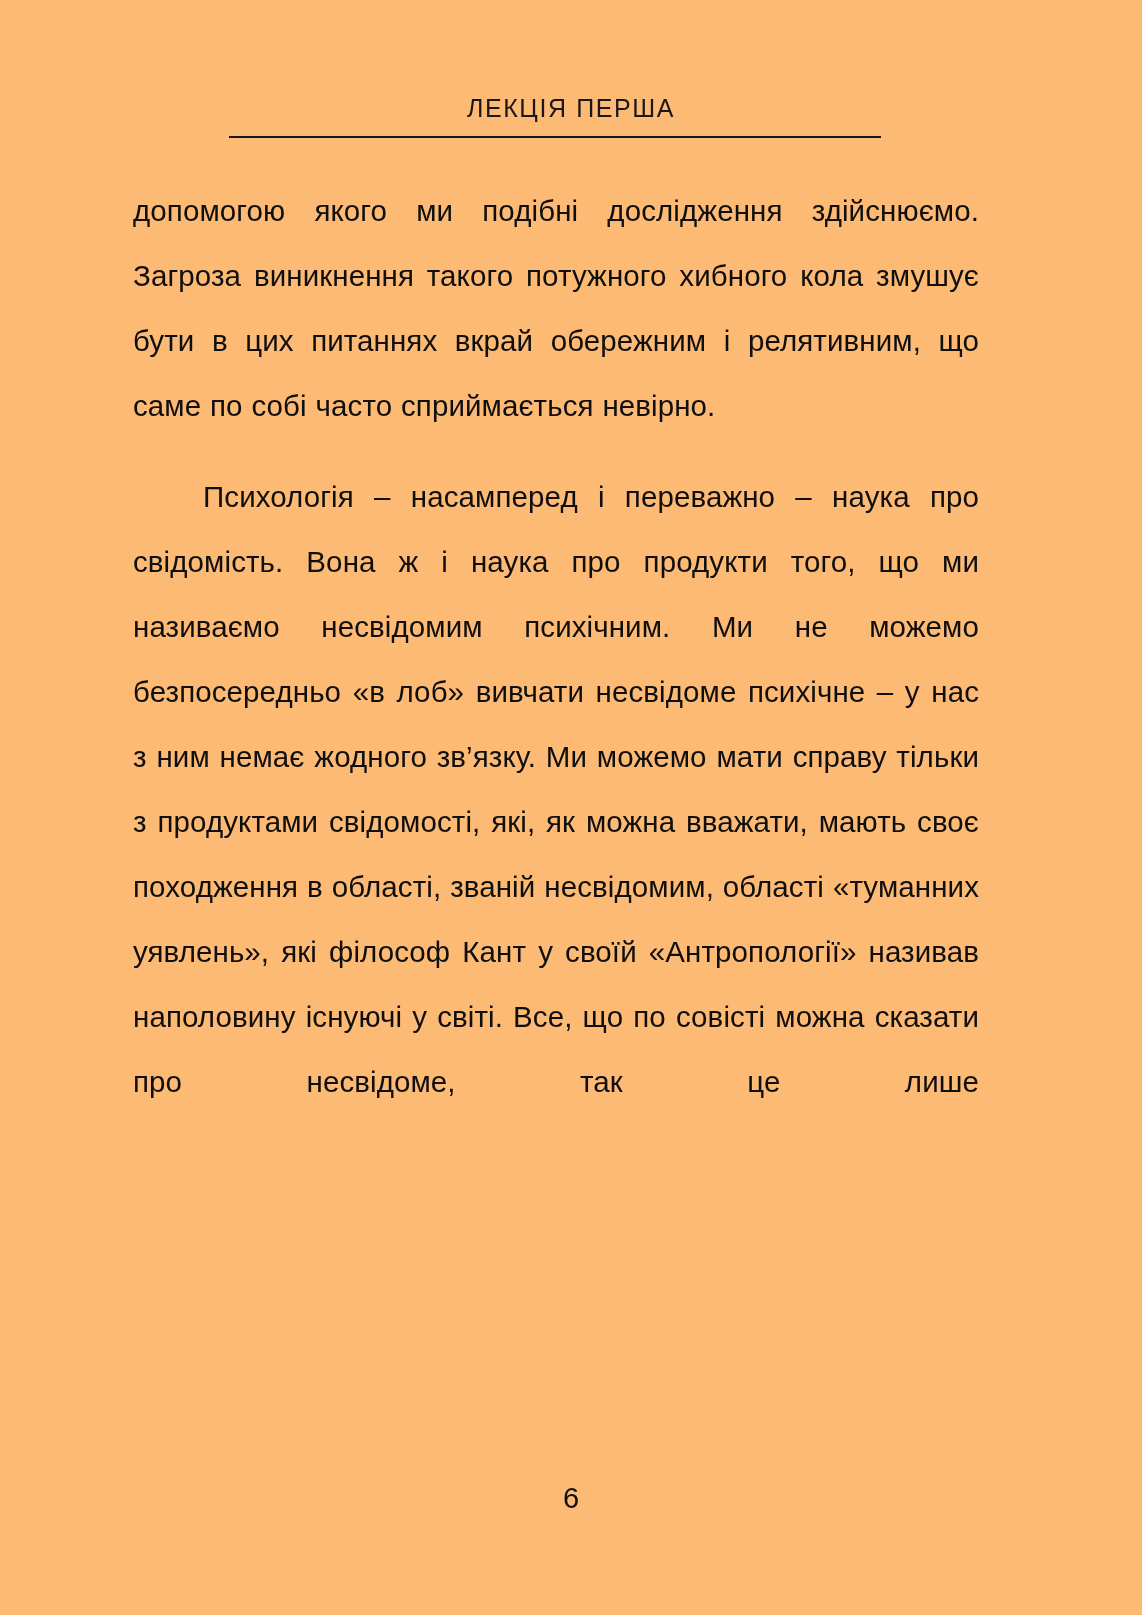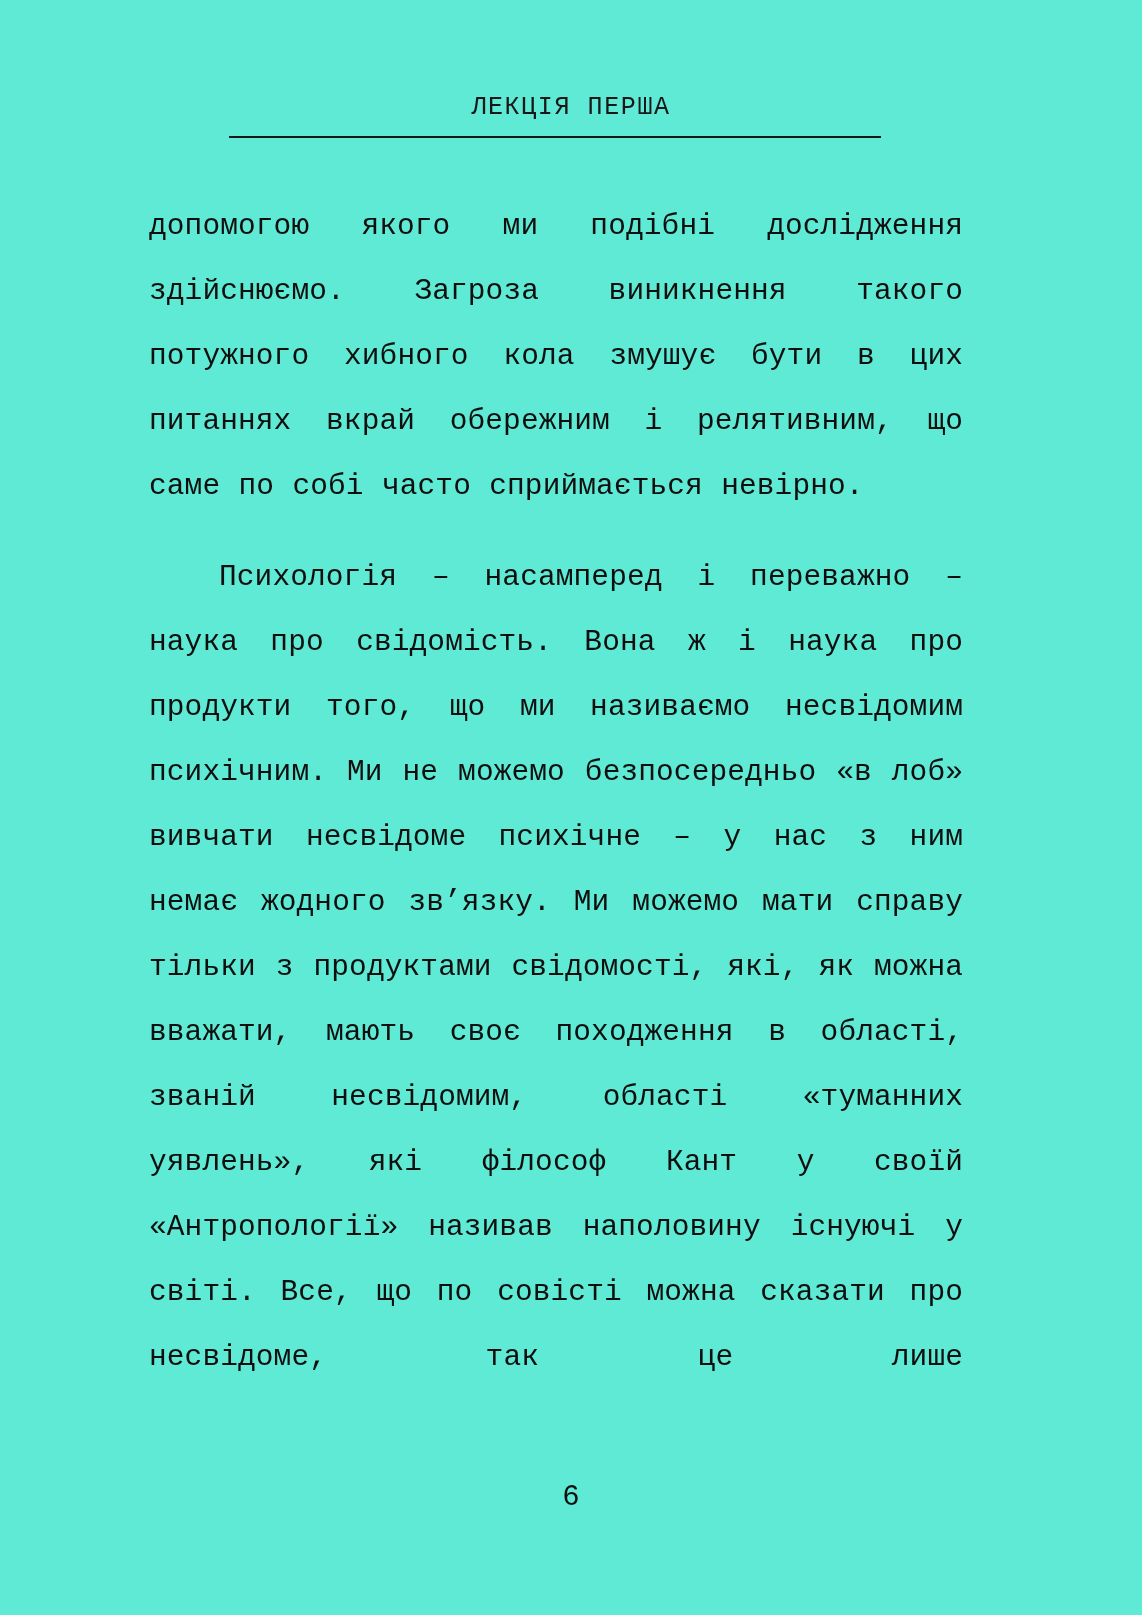--- a/index.html
+++ b/index.html
@@ -5,24 +5,24 @@
   html, body {
     margin: 0;
     padding: 0;
     background: #ffffff;
   }
 
   .page {
     position: relative;
     width: 1142px;
     height: 1615px;
-    background: #5eead4;
+    background: #fdba74;
     margin: 0 auto;
     overflow: hidden;
-    font-family: Liberation Mono, monospace;
+    font-family: Liberation Sans, sans-serif;
     color: #100f0f;
     -webkit-font-smoothing: antialiased;
   }
 
   
   .running-head {
     position: absolute;
     top: 93px;
     left: 0;
     width: 1142px;
@@ -45,21 +45,21 @@
 
   
   .text-column {
     position: absolute;
     top: 178px;
     left: 133px;
     width: 846px;
   }
 
   p.para {
-    margin: 16px;
+    margin: 0;
     text-align: justify;
     text-justify: inter-word;
     font-size: 29.5px;
     line-height: 65px;
     letter-spacing: 0.1px;
     word-spacing: 0.5px;
     color: #100f0f;
   }
 
   p.para.indent {

